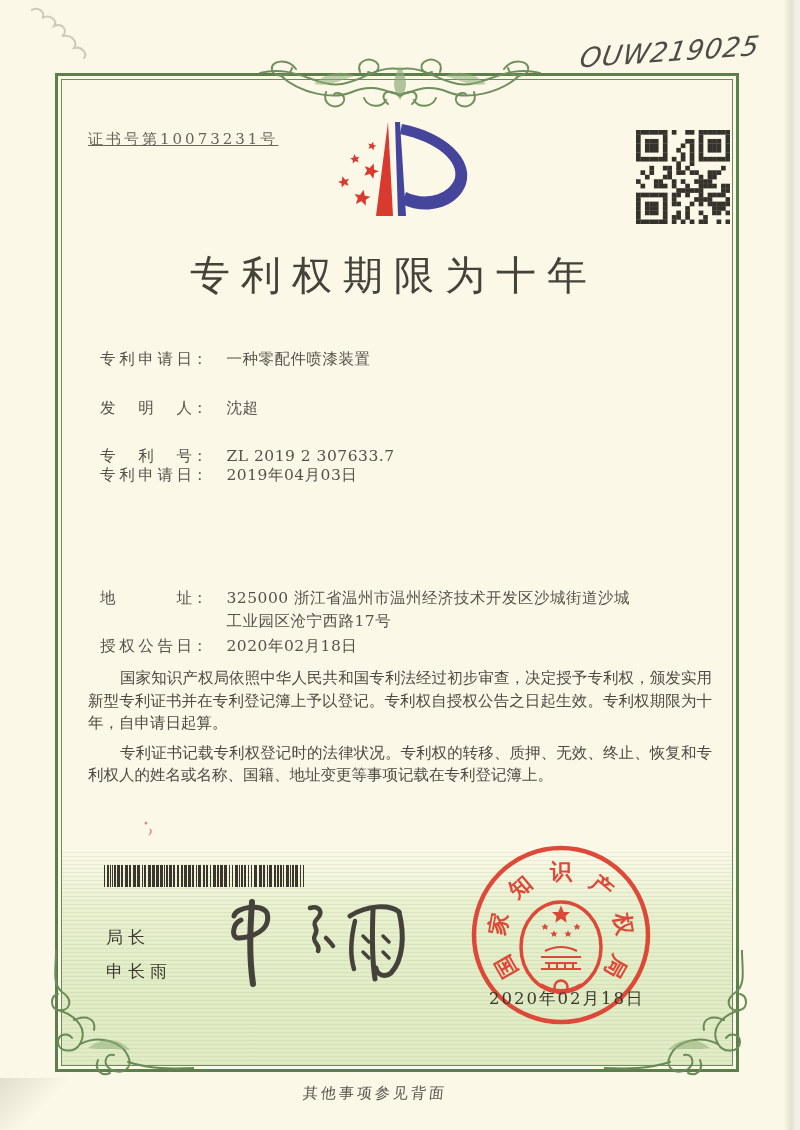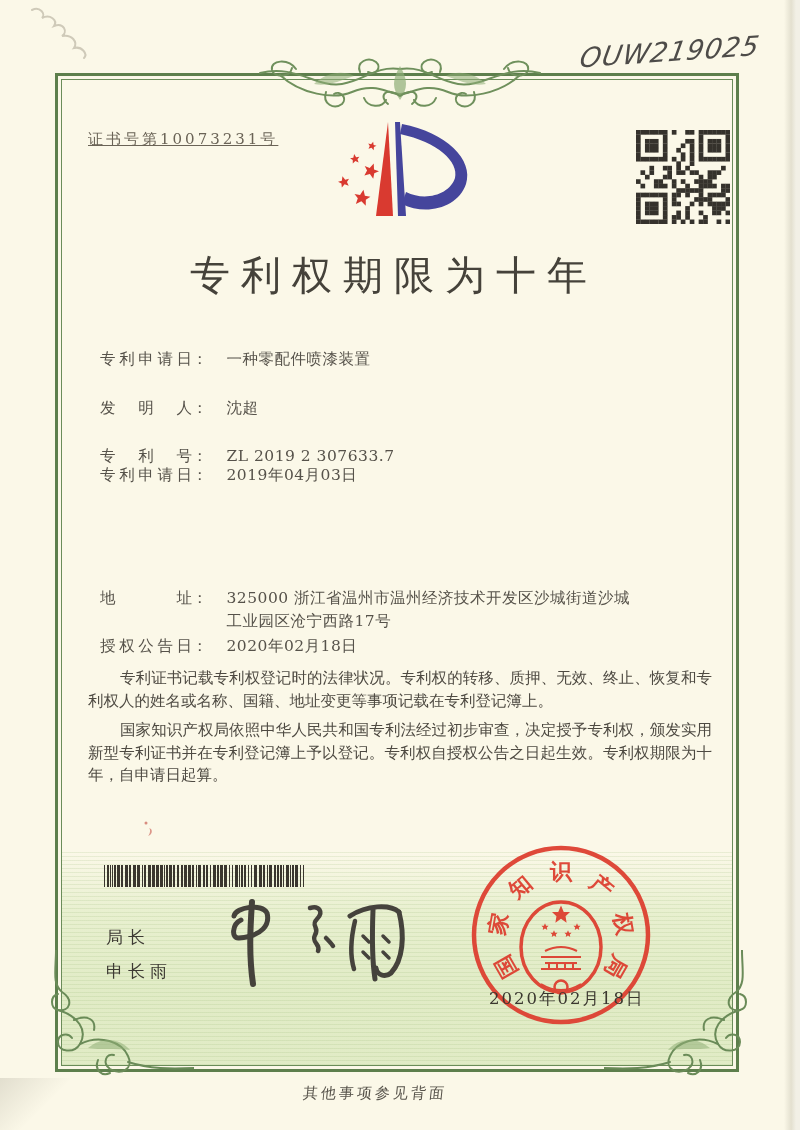--- a/index.html
+++ b/index.html
@@ -357,22 +357,22 @@
     <span class="flabel">地址</span><span class="fcolon">：</span>
     <span class="fvalue addr">325000 浙江省温州市温州经济技术开发区沙城街道沙城
 工业园区沧宁西路17号</span>
   </div>
   <div class="row" style="top:635px">
     <span class="flabel">授权公告日</span><span class="fcolon">：</span>
     <span class="fvalue">2020年02月18日</span>
   </div>
 
   <div class="abs paras">
+    <p>国家知识产权局依照中华人民共和国专利法经过初步审查，决定授予专利权，颁发实用新型专利证书并在专利登记簿上予以登记。专利权自授权公告之日起生效。专利权期限为十年，自申请日起算。</p>
     <p>专利证书记载专利权登记时的法律状况。专利权的转移、质押、无效、终止、恢复和专利权人的姓名或名称、国籍、地址变更等事项记载在专利登记簿上。</p>
-    <p>国家知识产权局依照中华人民共和国专利法经过初步审查，决定授予专利权，颁发实用新型专利证书并在专利登记簿上予以登记。专利权自授权公告之日起生效。专利权期限为十年，自申请日起算。</p>
   </div>
 
   <svg class="abs" style="left:142px;top:820px" width="14" height="18" viewBox="0 0 14 18">
     <circle cx="4" cy="3" r="1.5" fill="#c2463a" opacity=".6"></circle>
     <path d="M7,8 C9,10 8,14 6,16 C9,15 11,12 9,9 Z" fill="#c2463a" opacity=".55"></path>
   </svg>
 
   <div id="barcode" class="abs barcode"><span style="display:inline-block;height:22px;width:1px;background:#3a362e"></span><span style="display:inline-block;height:22px;width:2px;background:transparent"></span><span style="display:inline-block;height:22px;width:2px;background:#3a362e"></span><span style="display:inline-block;height:22px;width:1px;background:transparent"></span><span style="display:inline-block;height:22px;width:1px;background:#3a362e"></span><span style="display:inline-block;height:22px;width:1px;background:transparent"></span><span style="display:inline-block;height:22px;width:1px;background:#3a362e"></span><span style="display:inline-block;height:22px;width:1px;background:transparent"></span><span style="display:inline-block;height:22px;width:2px;background:#3a362e"></span><span style="display:inline-block;height:22px;width:1px;background:transparent"></span><span style="display:inline-block;height:22px;width:3px;background:#3a362e"></span><span style="display:inline-block;height:22px;width:1px;background:transparent"></span><span style="display:inline-block;height:22px;width:2px;background:#3a362e"></span><span style="display:inline-block;height:22px;width:2px;background:transparent"></span><span style="display:inline-block;height:22px;width:3px;background:#3a362e"></span><span style="display:inline-block;height:22px;width:1px;background:transparent"></span><span style="display:inline-block;height:22px;width:2px;background:#3a362e"></span><span style="display:inline-block;height:22px;width:2px;background:transparent"></span><span style="display:inline-block;height:22px;width:3px;background:#3a362e"></span><span style="display:inline-block;height:22px;width:1px;background:transparent"></span><span style="display:inline-block;height:22px;width:3px;background:#3a362e"></span><span style="display:inline-block;height:22px;width:2px;background:transparent"></span><span style="display:inline-block;height:22px;width:1px;background:#3a362e"></span><span style="display:inline-block;height:22px;width:1px;background:transparent"></span><span style="display:inline-block;height:22px;width:2px;background:#3a362e"></span><span style="display:inline-block;height:22px;width:2px;background:transparent"></span><span style="display:inline-block;height:22px;width:3px;background:#3a362e"></span><span style="display:inline-block;height:22px;width:1px;background:transparent"></span><span style="display:inline-block;height:22px;width:3px;background:#3a362e"></span><span style="display:inline-block;height:22px;width:1px;background:transparent"></span><span style="display:inline-block;height:22px;width:3px;background:#3a362e"></span><span style="display:inline-block;height:22px;width:1px;background:transparent"></span><span style="display:inline-block;height:22px;width:3px;background:#3a362e"></span><span style="display:inline-block;height:22px;width:1px;background:transparent"></span><span style="display:inline-block;height:22px;width:1px;background:#3a362e"></span><span style="display:inline-block;height:22px;width:1px;background:transparent"></span><span style="display:inline-block;height:22px;width:2px;background:#3a362e"></span><span style="display:inline-block;height:22px;width:1px;background:transparent"></span><span style="display:inline-block;height:22px;width:3px;background:#3a362e"></span><span style="display:inline-block;height:22px;width:1px;background:transparent"></span><span style="display:inline-block;height:22px;width:2px;background:#3a362e"></span><span style="display:inline-block;height:22px;width:2px;background:transparent"></span><span style="display:inline-block;height:22px;width:2px;background:#3a362e"></span><span style="display:inline-block;height:22px;width:2px;background:transparent"></span><span style="display:inline-block;height:22px;width:2px;background:#3a362e"></span><span style="display:inline-block;height:22px;width:1px;background:transparent"></span><span style="display:inline-block;height:22px;width:3px;background:#3a362e"></span><span style="display:inline-block;height:22px;width:1px;background:transparent"></span><span style="display:inline-block;height:22px;width:3px;background:#3a362e"></span><span style="display:inline-block;height:22px;width:1px;background:transparent"></span><span style="display:inline-block;height:22px;width:2px;background:#3a362e"></span><span style="display:inline-block;height:22px;width:2px;background:transparent"></span><span style="display:inline-block;height:22px;width:1px;background:#3a362e"></span><span style="display:inline-block;height:22px;width:1px;background:transparent"></span><span style="display:inline-block;height:22px;width:3px;background:#3a362e"></span><span style="display:inline-block;height:22px;width:2px;background:transparent"></span><span style="display:inline-block;height:22px;width:2px;background:#3a362e"></span><span style="display:inline-block;height:22px;width:1px;background:transparent"></span><span style="display:inline-block;height:22px;width:2px;background:#3a362e"></span><span style="display:inline-block;height:22px;width:2px;background:transparent"></span><span style="display:inline-block;height:22px;width:1px;background:#3a362e"></span><span style="display:inline-block;height:22px;width:2px;background:transparent"></span><span style="display:inline-block;height:22px;width:3px;background:#3a362e"></span><span style="display:inline-block;height:22px;width:1px;background:transparent"></span><span style="display:inline-block;height:22px;width:2px;background:#3a362e"></span><span style="display:inline-block;height:22px;width:1px;background:transparent"></span><span style="display:inline-block;height:22px;width:3px;background:#3a362e"></span><span style="display:inline-block;height:22px;width:1px;background:transparent"></span><span style="display:inline-block;height:22px;width:3px;background:#3a362e"></span><span style="display:inline-block;height:22px;width:2px;background:transparent"></span><span style="display:inline-block;height:22px;width:1px;background:#3a362e"></span><span style="display:inline-block;height:22px;width:2px;background:transparent"></span><span style="display:inline-block;height:22px;width:1px;background:#3a362e"></span><span style="display:inline-block;height:22px;width:2px;background:transparent"></span><span style="display:inline-block;height:22px;width:3px;background:#3a362e"></span><span style="display:inline-block;height:22px;width:1px;background:transparent"></span><span style="display:inline-block;height:22px;width:1px;background:#3a362e"></span><span style="display:inline-block;height:22px;width:1px;background:transparent"></span><span style="display:inline-block;height:22px;width:2px;background:#3a362e"></span><span style="display:inline-block;height:22px;width:1px;background:transparent"></span><span style="display:inline-block;height:22px;width:2px;background:#3a362e"></span><span style="display:inline-block;height:22px;width:2px;background:transparent"></span><span style="display:inline-block;height:22px;width:1px;background:#3a362e"></span><span style="display:inline-block;height:22px;width:2px;background:transparent"></span><span style="display:inline-block;height:22px;width:1px;background:#3a362e"></span><span style="display:inline-block;height:22px;width:2px;background:transparent"></span><span style="display:inline-block;height:22px;width:3px;background:#3a362e"></span><span style="display:inline-block;height:22px;width:2px;background:transparent"></span><span style="display:inline-block;height:22px;width:3px;background:#3a362e"></span><span style="display:inline-block;height:22px;width:1px;background:transparent"></span><span style="display:inline-block;height:22px;width:2px;background:#3a362e"></span><span style="display:inline-block;height:22px;width:2px;background:transparent"></span><span style="display:inline-block;height:22px;width:1px;background:#3a362e"></span><span style="display:inline-block;height:22px;width:1px;background:transparent"></span><span style="display:inline-block;height:22px;width:3px;background:#3a362e"></span><span style="display:inline-block;height:22px;width:2px;background:transparent"></span><span style="display:inline-block;height:22px;width:2px;background:#3a362e"></span><span style="display:inline-block;height:22px;width:1px;background:transparent"></span><span style="display:inline-block;height:22px;width:2px;background:#3a362e"></span><span style="display:inline-block;height:22px;width:1px;background:transparent"></span><span style="display:inline-block;height:22px;width:2px;background:#3a362e"></span><span style="display:inline-block;height:22px;width:1px;background:transparent"></span><span style="display:inline-block;height:22px;width:1px;background:#3a362e"></span><span style="display:inline-block;height:22px;width:2px;background:transparent"></span><span style="display:inline-block;height:22px;width:3px;background:#3a362e"></span><span style="display:inline-block;height:22px;width:1px;background:transparent"></span><span style="display:inline-block;height:22px;width:1px;background:#3a362e"></span><span style="display:inline-block;height:22px;width:1px;background:transparent"></span><span style="display:inline-block;height:22px;width:2px;background:#3a362e"></span><span style="display:inline-block;height:22px;width:1px;background:transparent"></span><span style="display:inline-block;height:22px;width:3px;background:#3a362e"></span><span style="display:inline-block;height:22px;width:2px;background:transparent"></span><span style="display:inline-block;height:22px;width:1px;background:#3a362e"></span><span style="display:inline-block;height:22px;width:2px;background:transparent"></span><span style="display:inline-block;height:22px;width:1px;background:#3a362e"></span><span style="display:inline-block;height:22px;width:2px;background:transparent"></span></div>
 
   <div class="abs post">局长</div>

